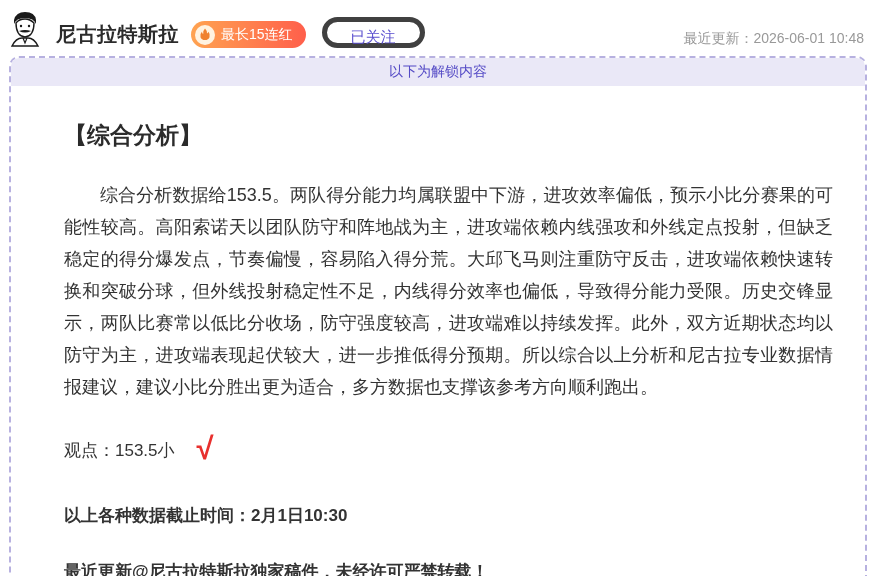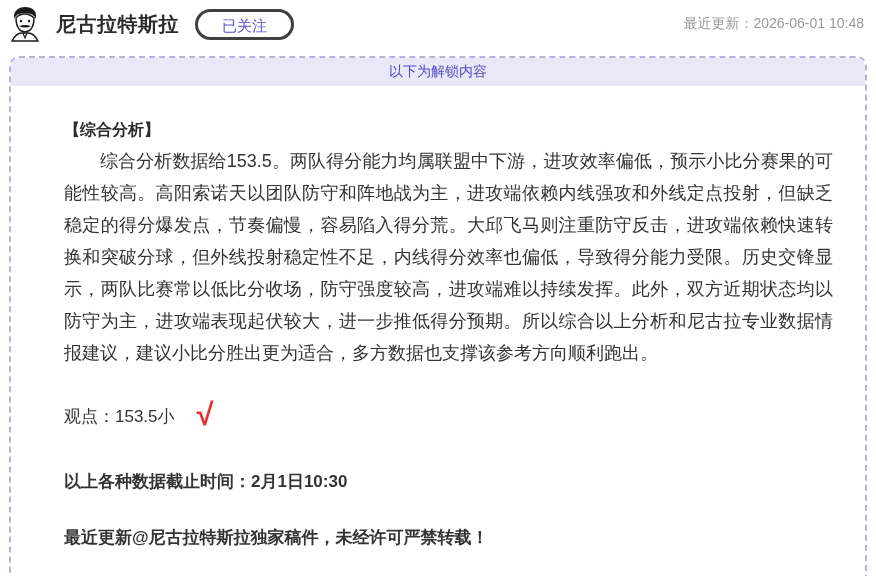--- a/index.html
+++ b/index.html
@@ -1,21 +1,21 @@
 <!DOCTYPE html>
 <html><head>
 <meta charset="utf-8">
 <style>
   * { box-sizing: border-box; margin: 0; padding: 0; }
   html, body { width: 876px; height: 576px; overflow: hidden; background: #fff; }
   body { font-family: "Liberation Sans", "DejaVu Sans", sans-serif; color: #333; }
 
   
   .topbar {
-    display: flex; align-items: center;
+    display: flex; align-items: flex-end;
     height: 48px; padding: 0 12px 0 6px;
     background: #fff;
   }
   .avatar {
     width: 38px; height: 38px; flex: 0 0 38px;
     display: flex; align-items: center; justify-content: center;
     cursor: pointer;
   }
   .author-name {
     margin-left: 12px;
@@ -33,29 +33,29 @@
   }
   .flame-circle {
     width: 20px; height: 20px; border-radius: 50%;
     background: #fff3e1;
     display: flex; align-items: center; justify-content: center;
     margin-right: 6px;
   }
   .follow-btn {
     margin-left: 16px;
     background: #fff;
-    border: 3px solid #404040;
+    border: 5px solid #404040;
     color: #5b50cf;
     font-size: 15px;
     border-radius: 999px;
     padding: 5px 24px;
     height: 31px;
     line-height: 19px;
     cursor: pointer;
-    font-family: Liberation Serif, serif;
+    font-family: Liberation Sans, sans-serif;
   }
   .update-time {
     margin-left: auto;
     color: #999; font-size: 14px;
   }
 
   
   .unlock-box {
     margin: 8px 9px 0 9px;
     border: 2px dashed #b7b1e0;
@@ -69,24 +69,24 @@
     color: #554bc6;
     font-size: 14px;
     text-align: center;
     padding: 5px 0;
     border-radius: 8px 8px 0 0;
   }
   .content {
     padding: 34px 30px 0 53px;
   }
   .analysis-heading {
-    font-size: 16px;
+    font-size: 23px;
     font-weight: bold;
     color: #2b2b2b;
-    margin-bottom: 4px;
+    margin-bottom: 28px;
   }
   .analysis-body {
     font-size: 18px;
     line-height: 32px;
     color: #333;
     text-indent: 2em;
     text-align: justify;
     padding-right: 2px;
   }
 
@@ -136,20 +136,28 @@
       <circle cx="15" cy="16" r="1.2" fill="#1a1a1a"></circle>
       <circle cx="23" cy="16" r="1.2" fill="#1a1a1a"></circle>
 
       <path d="M13 21 Q19 19 25 21 Q19 24 13 21 Z" fill="#1a1a1a"></path>
 
       <path d="M6 36 Q10 28 16 28 L22 28 Q28 28 32 36 Z" fill="none" stroke="#1a1a1a" stroke-width="1.4"></path>
       <path d="M17 28 L19 33 L21 28" fill="none" stroke="#1a1a1a" stroke-width="1.2"></path>
     </svg>
   </div>
   <span class="author-name">尼古拉特斯拉</span>
+  <span class="streak-badge">
+    <span class="flame-circle">
+      <svg width="12" height="13" viewBox="0 0 12 13">
+        <path d="M6 0.5 Q8.5 3 8 5.5 Q9 5 9.5 3.8 Q11.5 6.5 10.5 9.2 Q9.4 12 6 12 Q2.6 12 1.5 9.2 Q0.5 6.3 3 3.5 Q3 5.5 4.2 6 Q3.6 2.8 6 0.5 Z" fill="#f0822f"></path>
+      </svg>
+    </span>
+    <span>最长15连红</span>
+  </span>
   <button class="follow-btn">已关注</button>
   <span class="update-time">最近更新：2026-06-01 10:48</span>
 </div>
 
 <div class="unlock-box">
   <div class="unlock-banner">以下为解锁内容</div>
 
   <div class="content">
     <div class="analysis-heading">【综合分析】</div>
 

